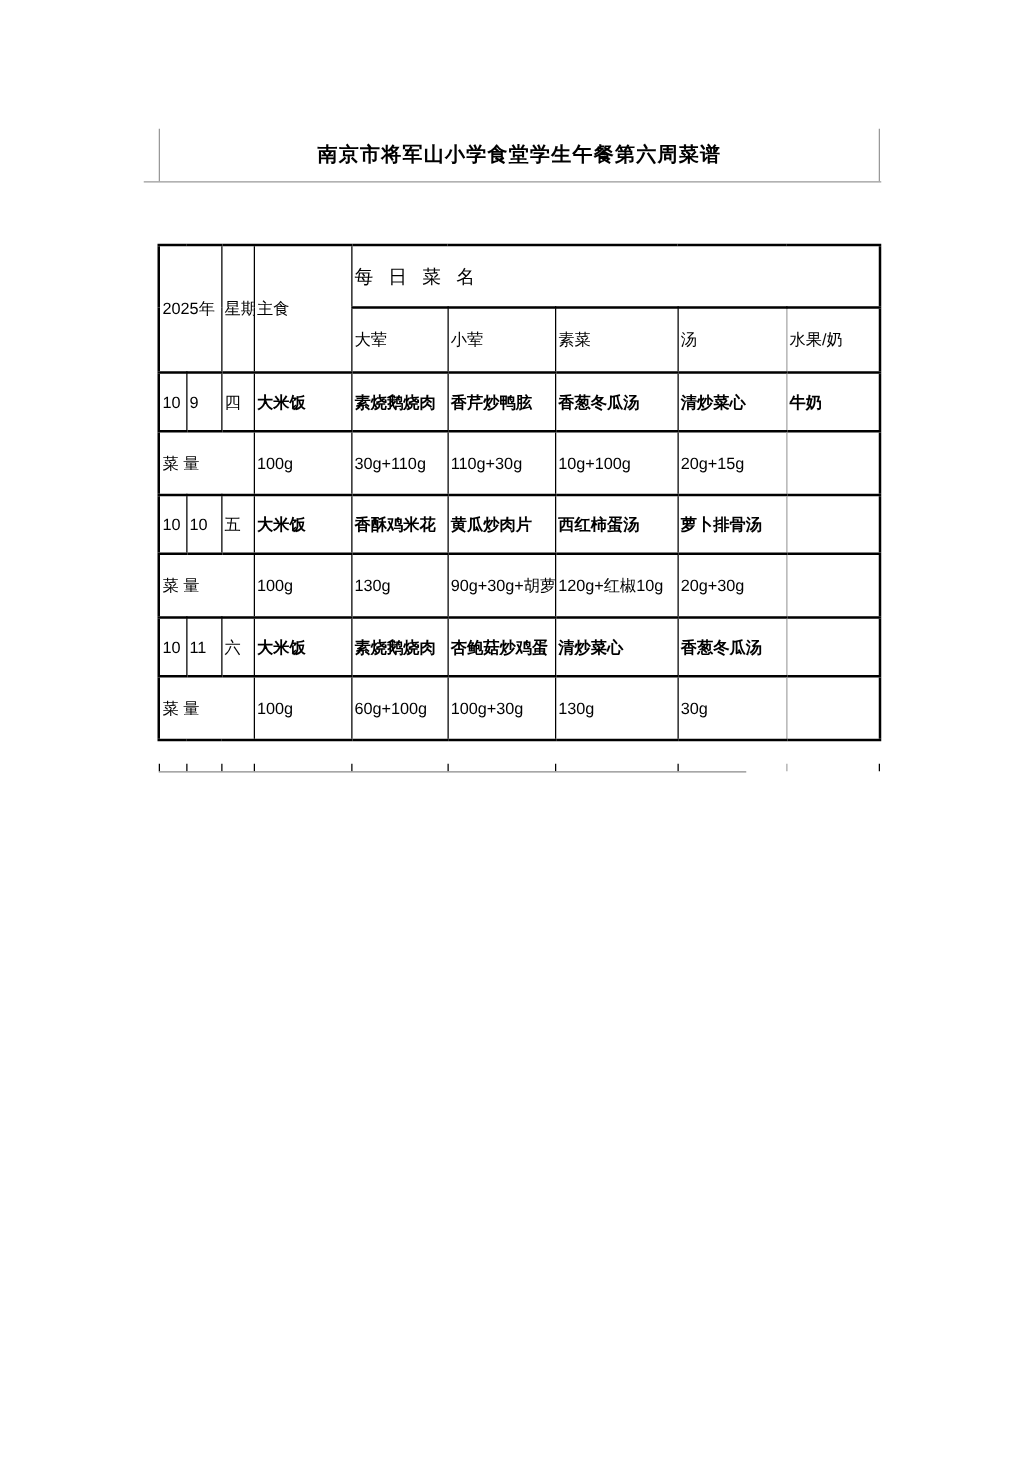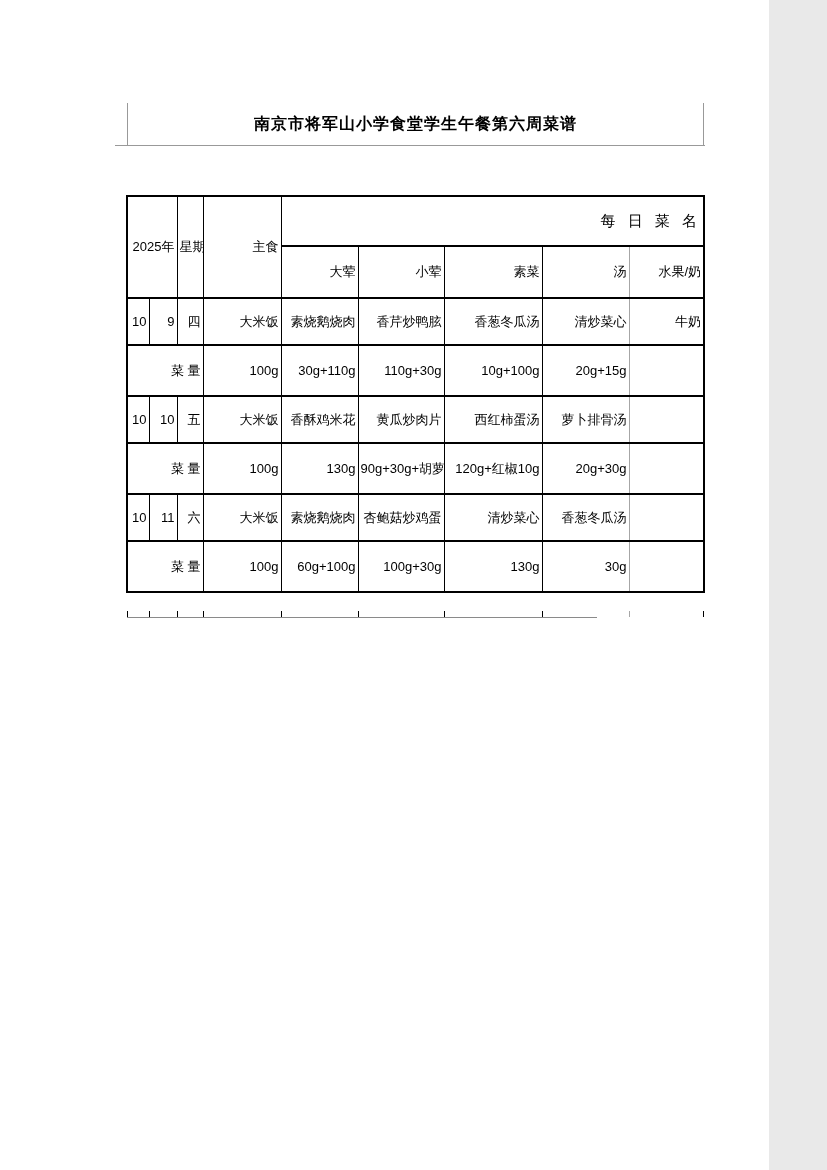--- a/index.html
+++ b/index.html
@@ -1,19 +1,19 @@
 <!DOCTYPE html>
 <html><head>
 <meta charset="utf-8">
 <style>
   * { margin: 0; padding: 0; box-sizing: border-box; }
   html, body { background: #e9e9e9; }
   .page {
     position: relative;
-    width: 769px;
+    width: 827px;
     height: 1170px;
     background: #ffffff;
     font-family: "Liberation Sans", sans-serif;
     color: #000;
     overflow: hidden;
   }
   .title-cell {
     position: absolute;
     left: 127px; top: 103px;
     width: 577px; height: 42px;
@@ -42,30 +42,30 @@
     left: 126px; top: 195px;
     width: 579px;
     border-collapse: collapse;
     table-layout: fixed;
     border: 2px solid #000;
   }
   table.menu td {
     border: 1px solid #000;
     border-top-width: 2px;
     border-bottom-width: 2px;
-    text-align: right;
+    text-align: left;
     vertical-align: middle;
     font-size: 13px;
     padding: 2px;
     overflow: hidden;
     white-space: nowrap;
   }
   table.menu td.soup-col  { border-right-color: #a6a6a6; }
   table.menu td.last-col  { border-left-color: #a6a6a6; }
-  table.menu td.bold { font-weight: normal; }
+  table.menu td.bold { font-weight: bold; }
   table.menu td.daily-header { font-size: 15px; letter-spacing: 4px; }
   table.menu td.small { font-size: 13px; }
   tr.r-h1 { height: 50px; }
   tr.r-h2 { height: 52px; }
   tr.r-day { height: 47px; }
   tr.r-qty { height: 51px; }
   .stub {
     position: absolute;
     width: 1px; height: 6px;
     top: 611px;

